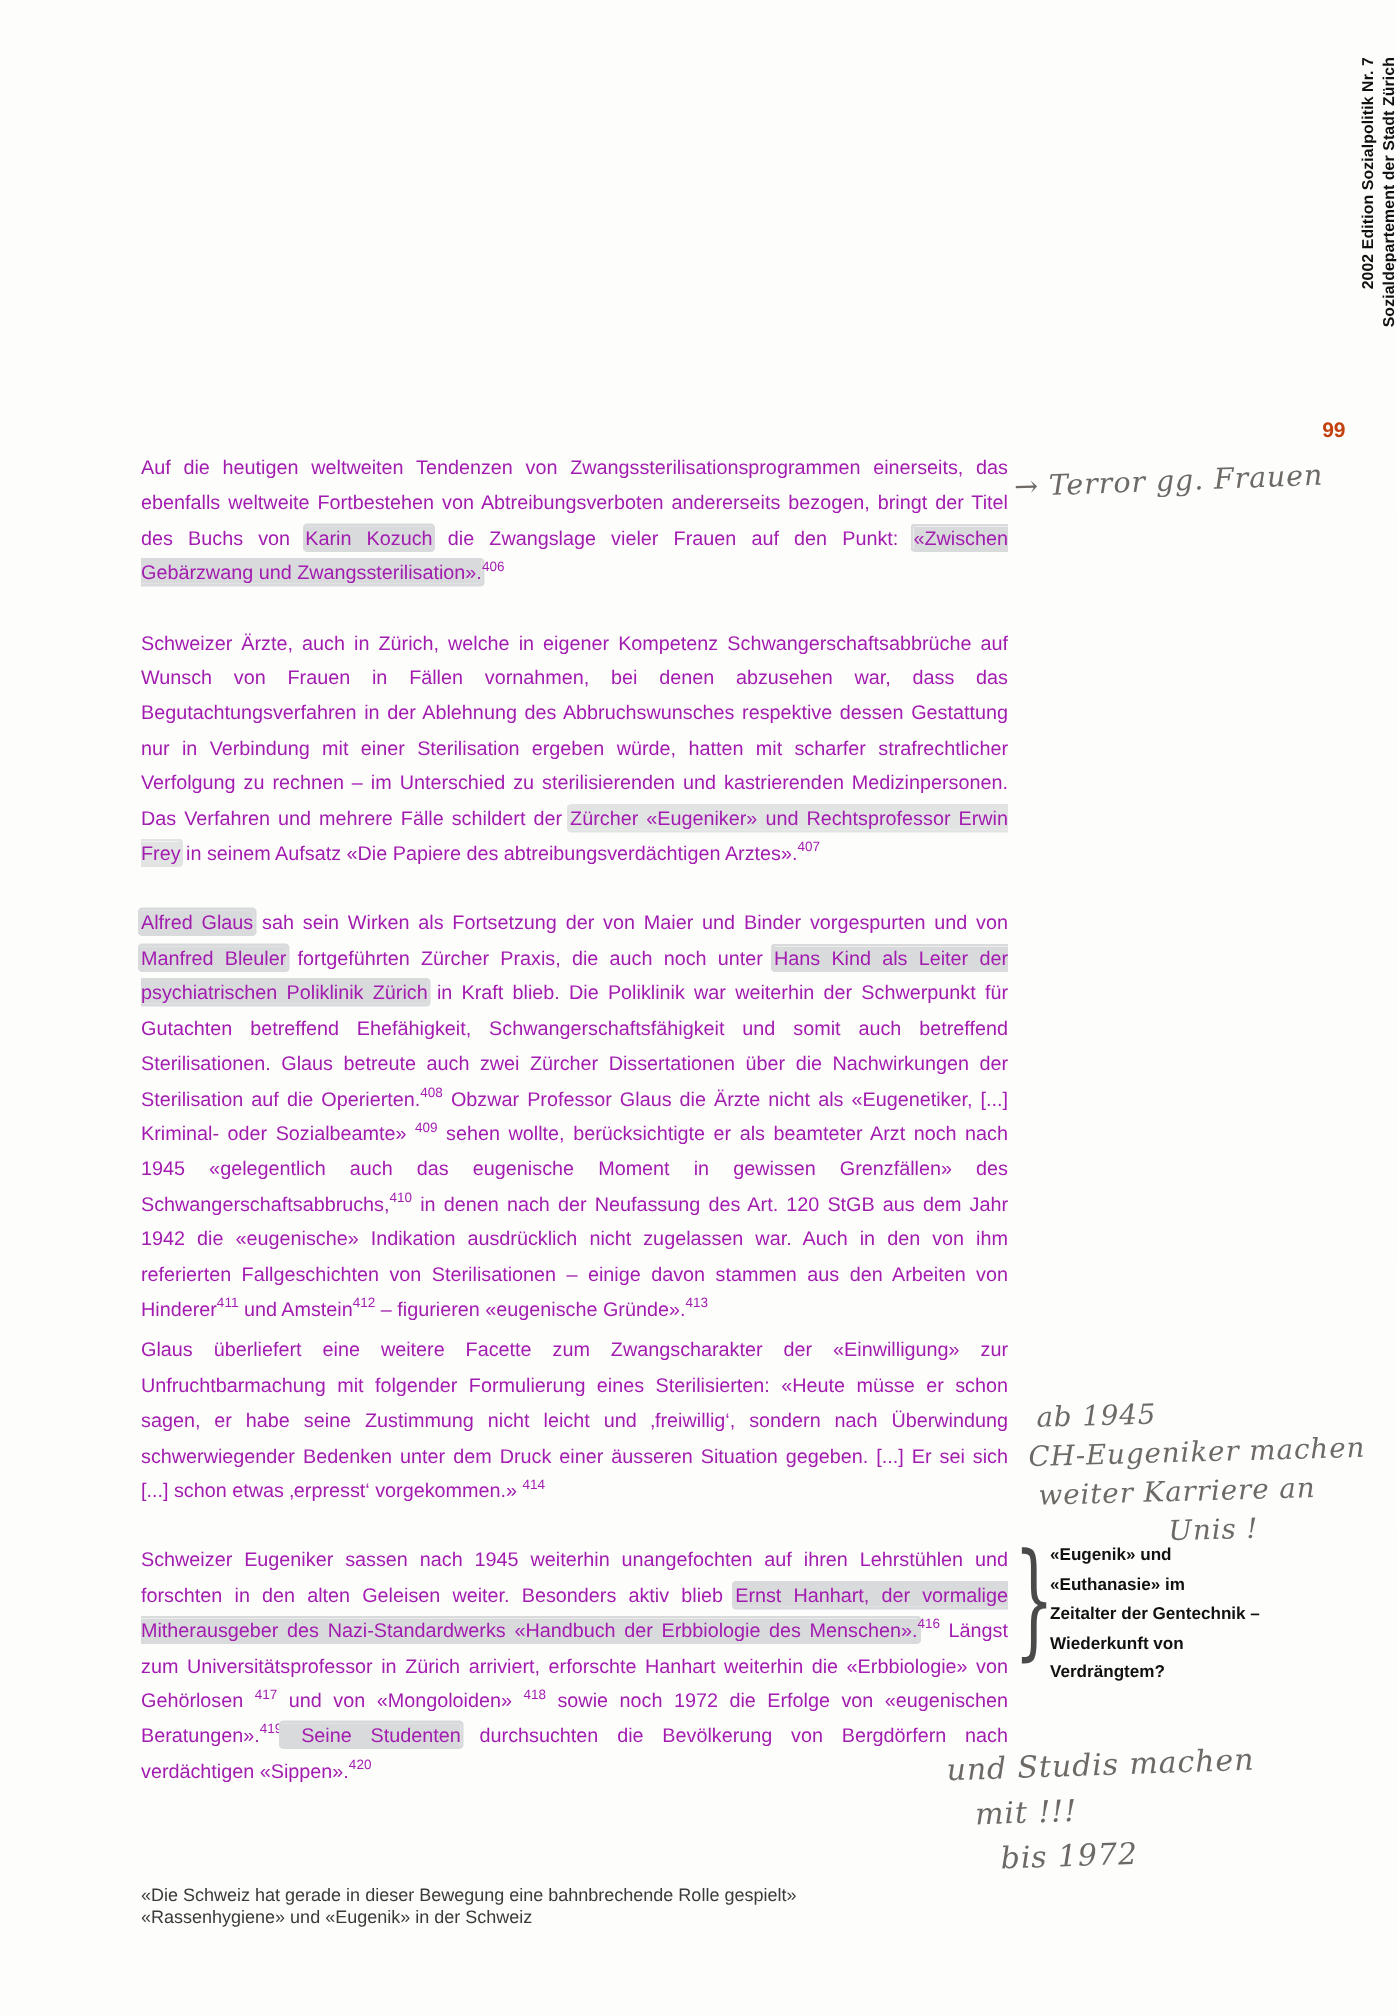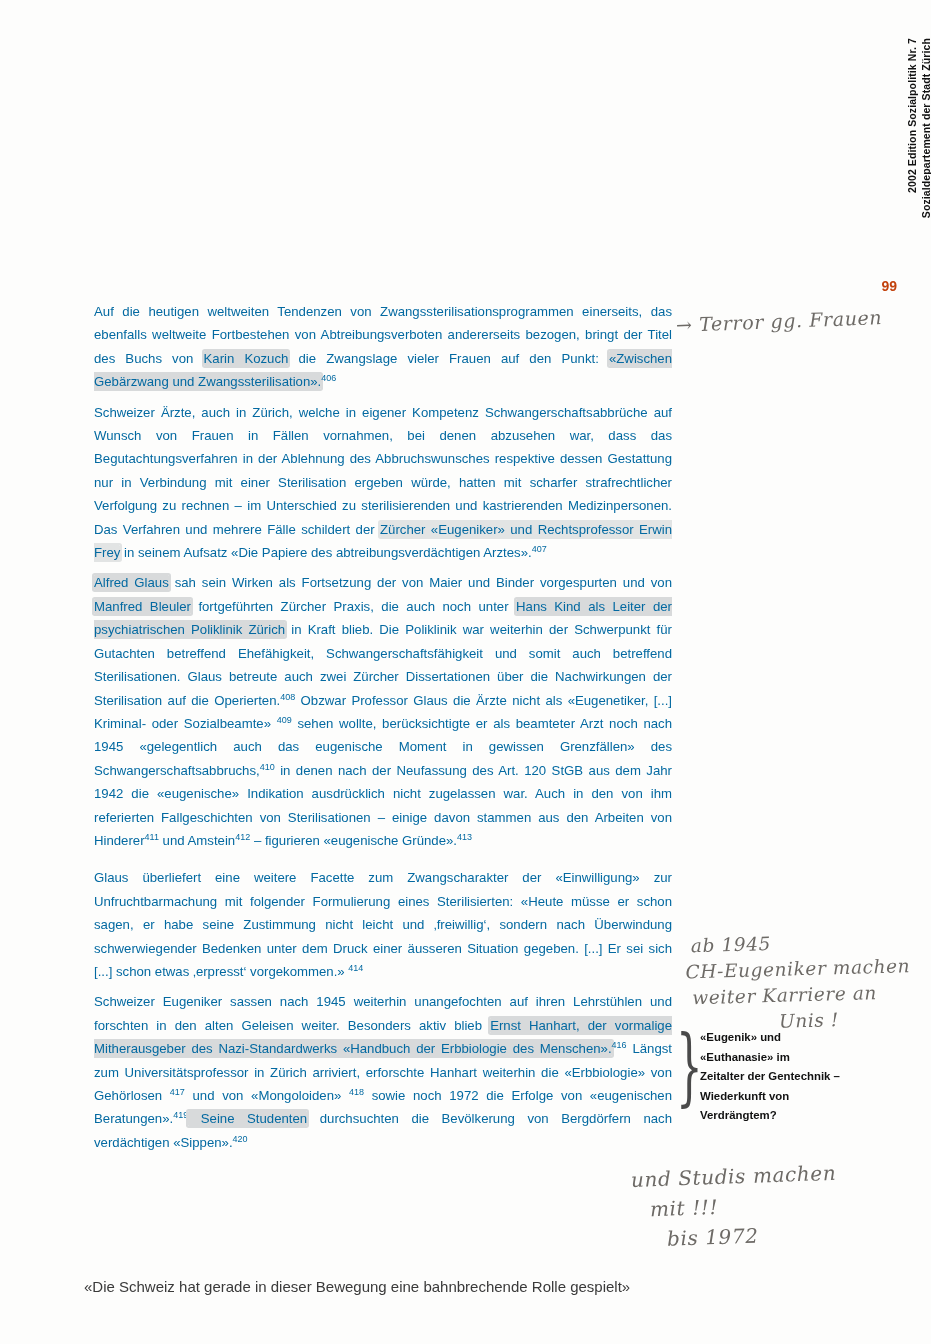--- a/index.html
+++ b/index.html
@@ -51,51 +51,50 @@
     position: absolute;
     left: 94px;
     top: 300px;
     width: 578px;
   }
   p.body {
     margin: 0 0 0 0;
     font-size: 13.2px;
     line-height: 23.4px;
     text-align: justify;
-    color: #0369a1;
+    color: #a21caf;
     hyphens: manual;
   }
-  p.gap { margin-top: 7px; }
-  p.small-gap { margin-top: 14px; }
+  p.gap { margin-top: 23px; }
+  p.small-gap { margin-top: 4px; }
   sup {
     font-size: 9px;
     vertical-align: super;
     line-height: 0;
   }
   .hl {
     background: #d8dadb;
     box-shadow: 0 0 0 2px #d8dadb;
     border-radius: 1px;
   }
   .hl-soft {
     background: #e2e4e4;
     box-shadow: 0 0 0 2px #e2e4e4;
     border-radius: 1px;
   }
 
   
   .footer {
     position: absolute;
-    left: 84px;
+    left: 94px;
     top: 1256px;
     width: 600px;
-    font-size: 15px;
+    font-size: 12px;
     line-height: 15px;
     color: #3a3a3a;
-    margin-top: 23px;
   }
 
   
   .margin-note {
     position: absolute;
     left: 700px;
     top: 1028px;
     width: 170px;
     font-size: 11.4px;
     font-weight: bold;
@@ -182,20 +181,21 @@
   <div class="margin-note">
     <div>«Eugenik» und</div>
     <div>«Euthanasie» im</div>
     <div>Zeitalter der Gentechnik –</div>
     <div>Wiederkunft von</div>
     <div>Verdrängtem?</div>
   </div>
 
   <div class="footer">
     <div>«Die Schweiz hat gerade in dieser Bewegung eine bahnbrechende Rolle gespielt»</div>
+    <div>«Rassenhygiene» und «Eugenik» in der Schweiz</div>
   </div>
 
   <div class="hand" id="hw-terror">→ Terror gg. Frauen</div>
 
   <div class="hand" id="hw-ch">
     <div class="l1">ab 1945</div>
     <div class="l2">CH-Eugeniker machen</div>
     <div class="l3">weiter Karriere an</div>
     <div class="l4">Unis !</div>
   </div>

